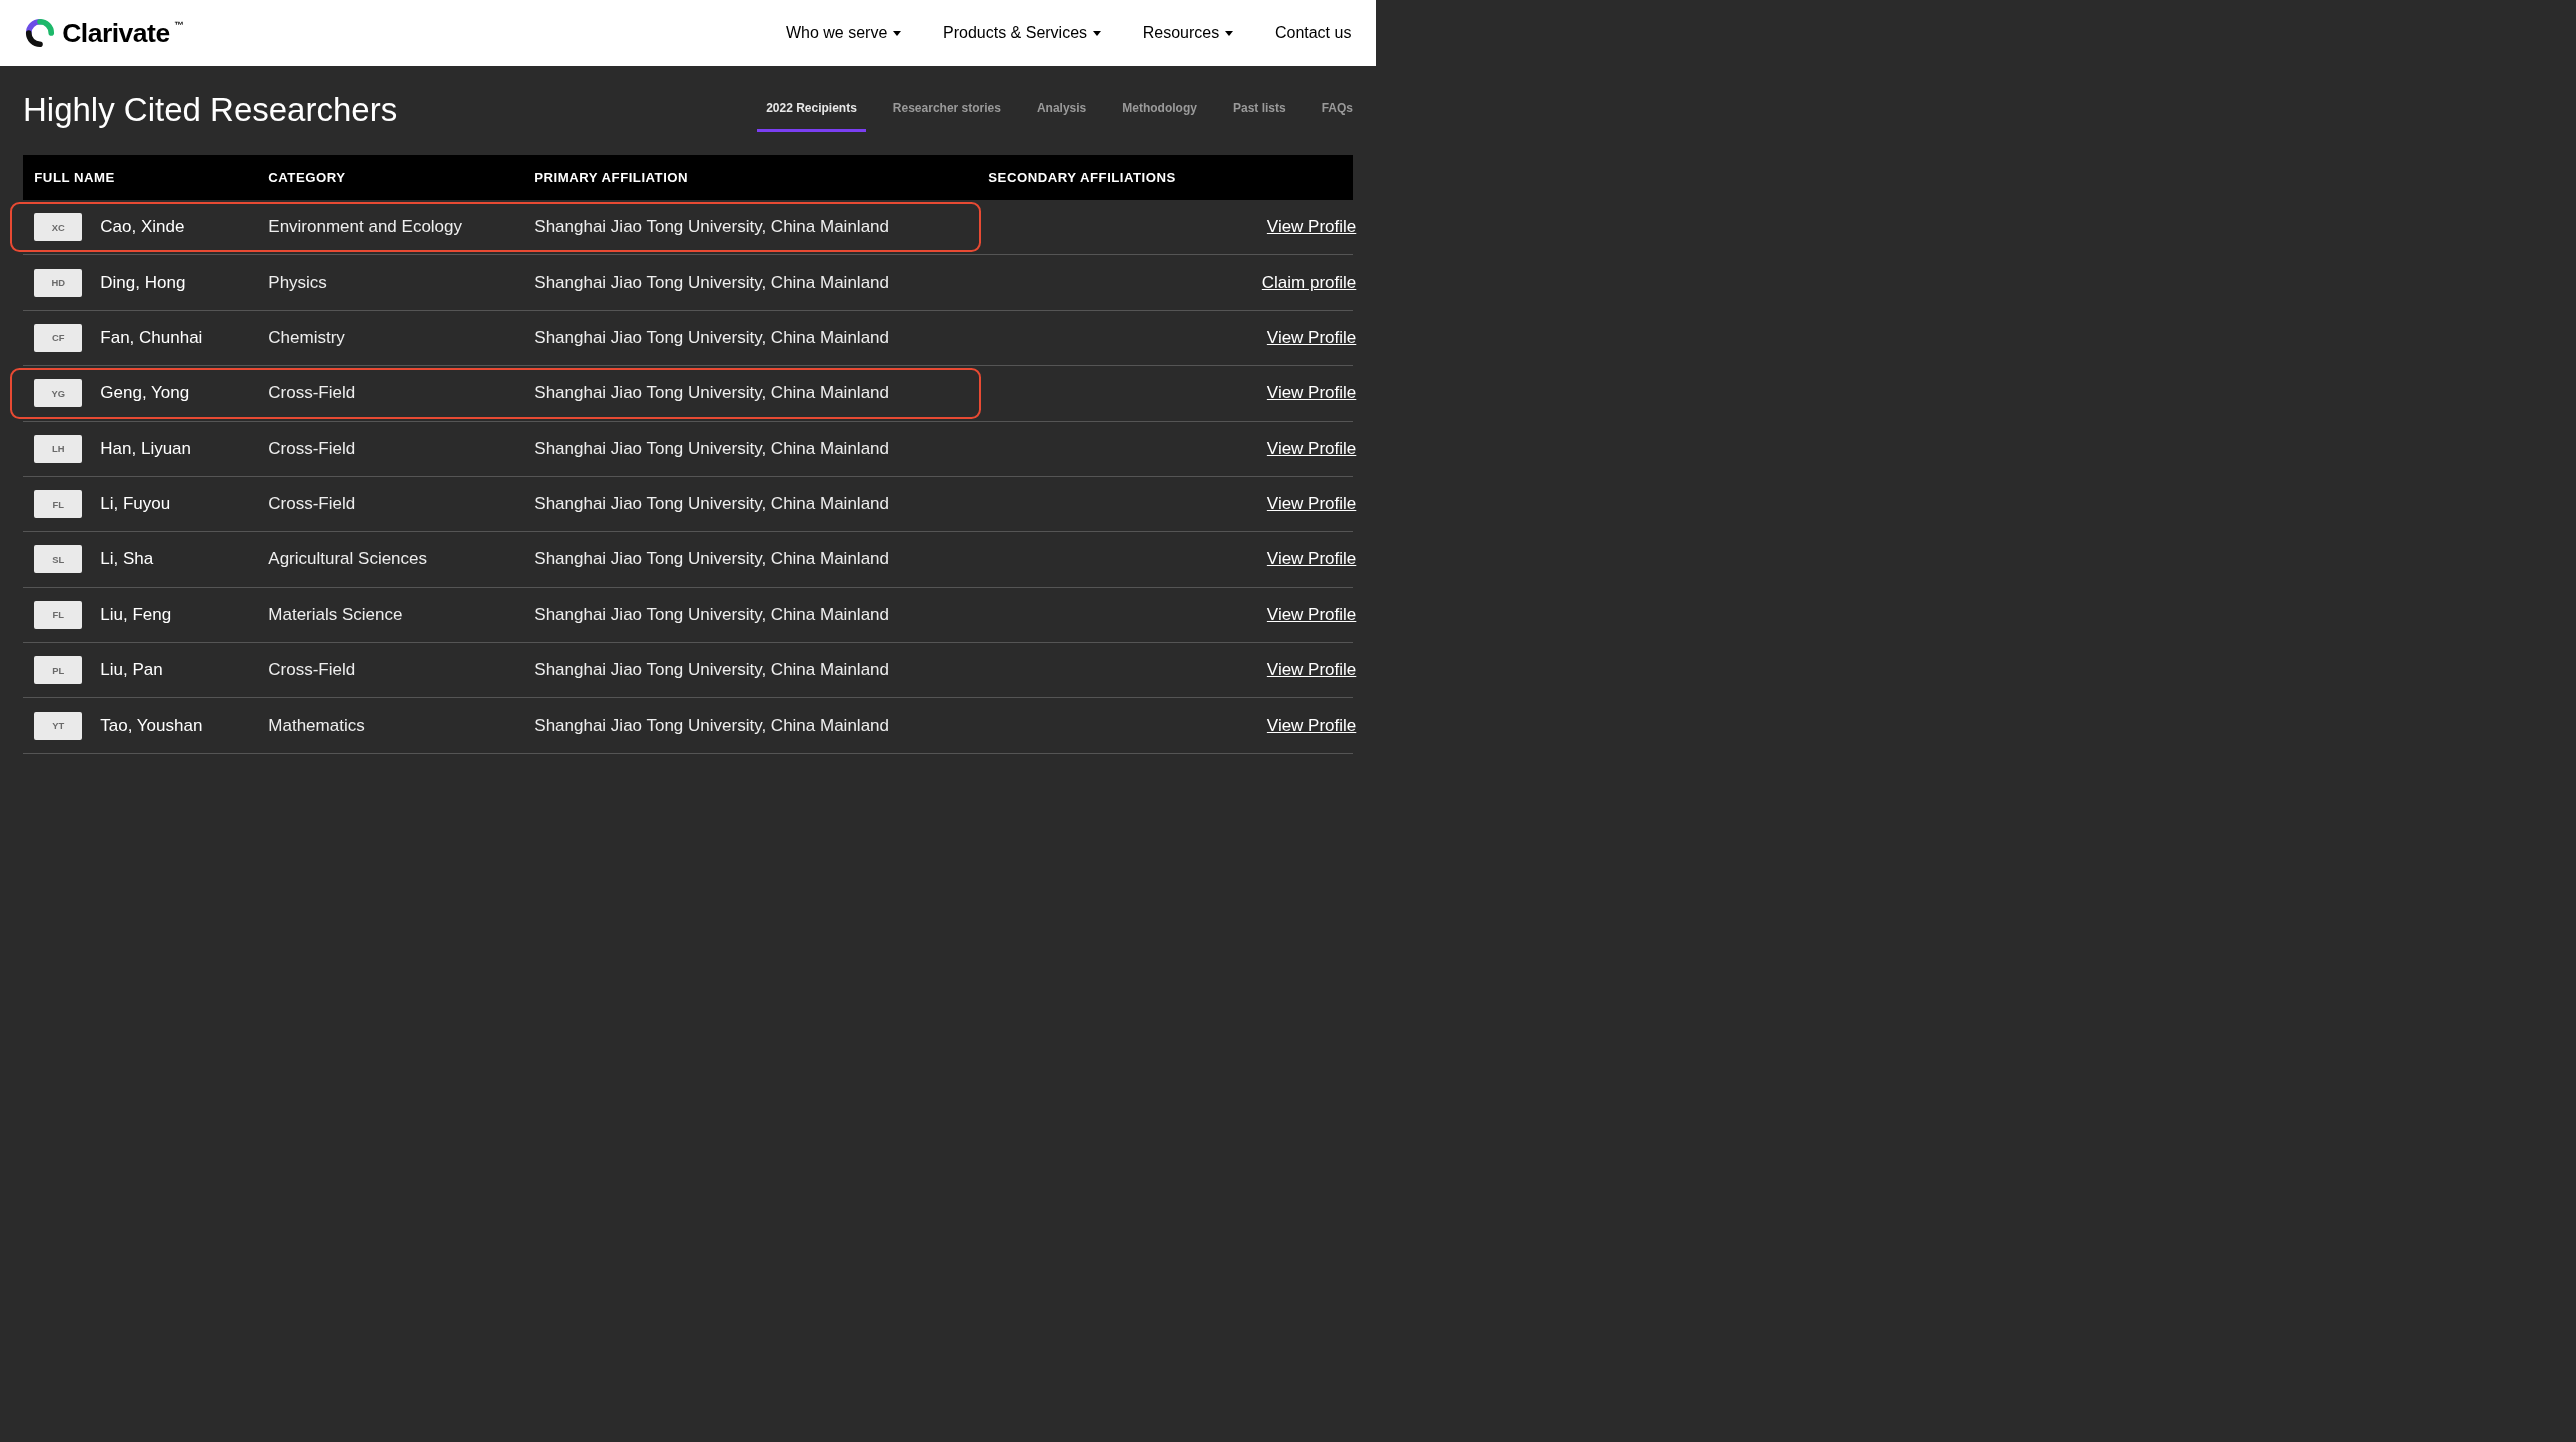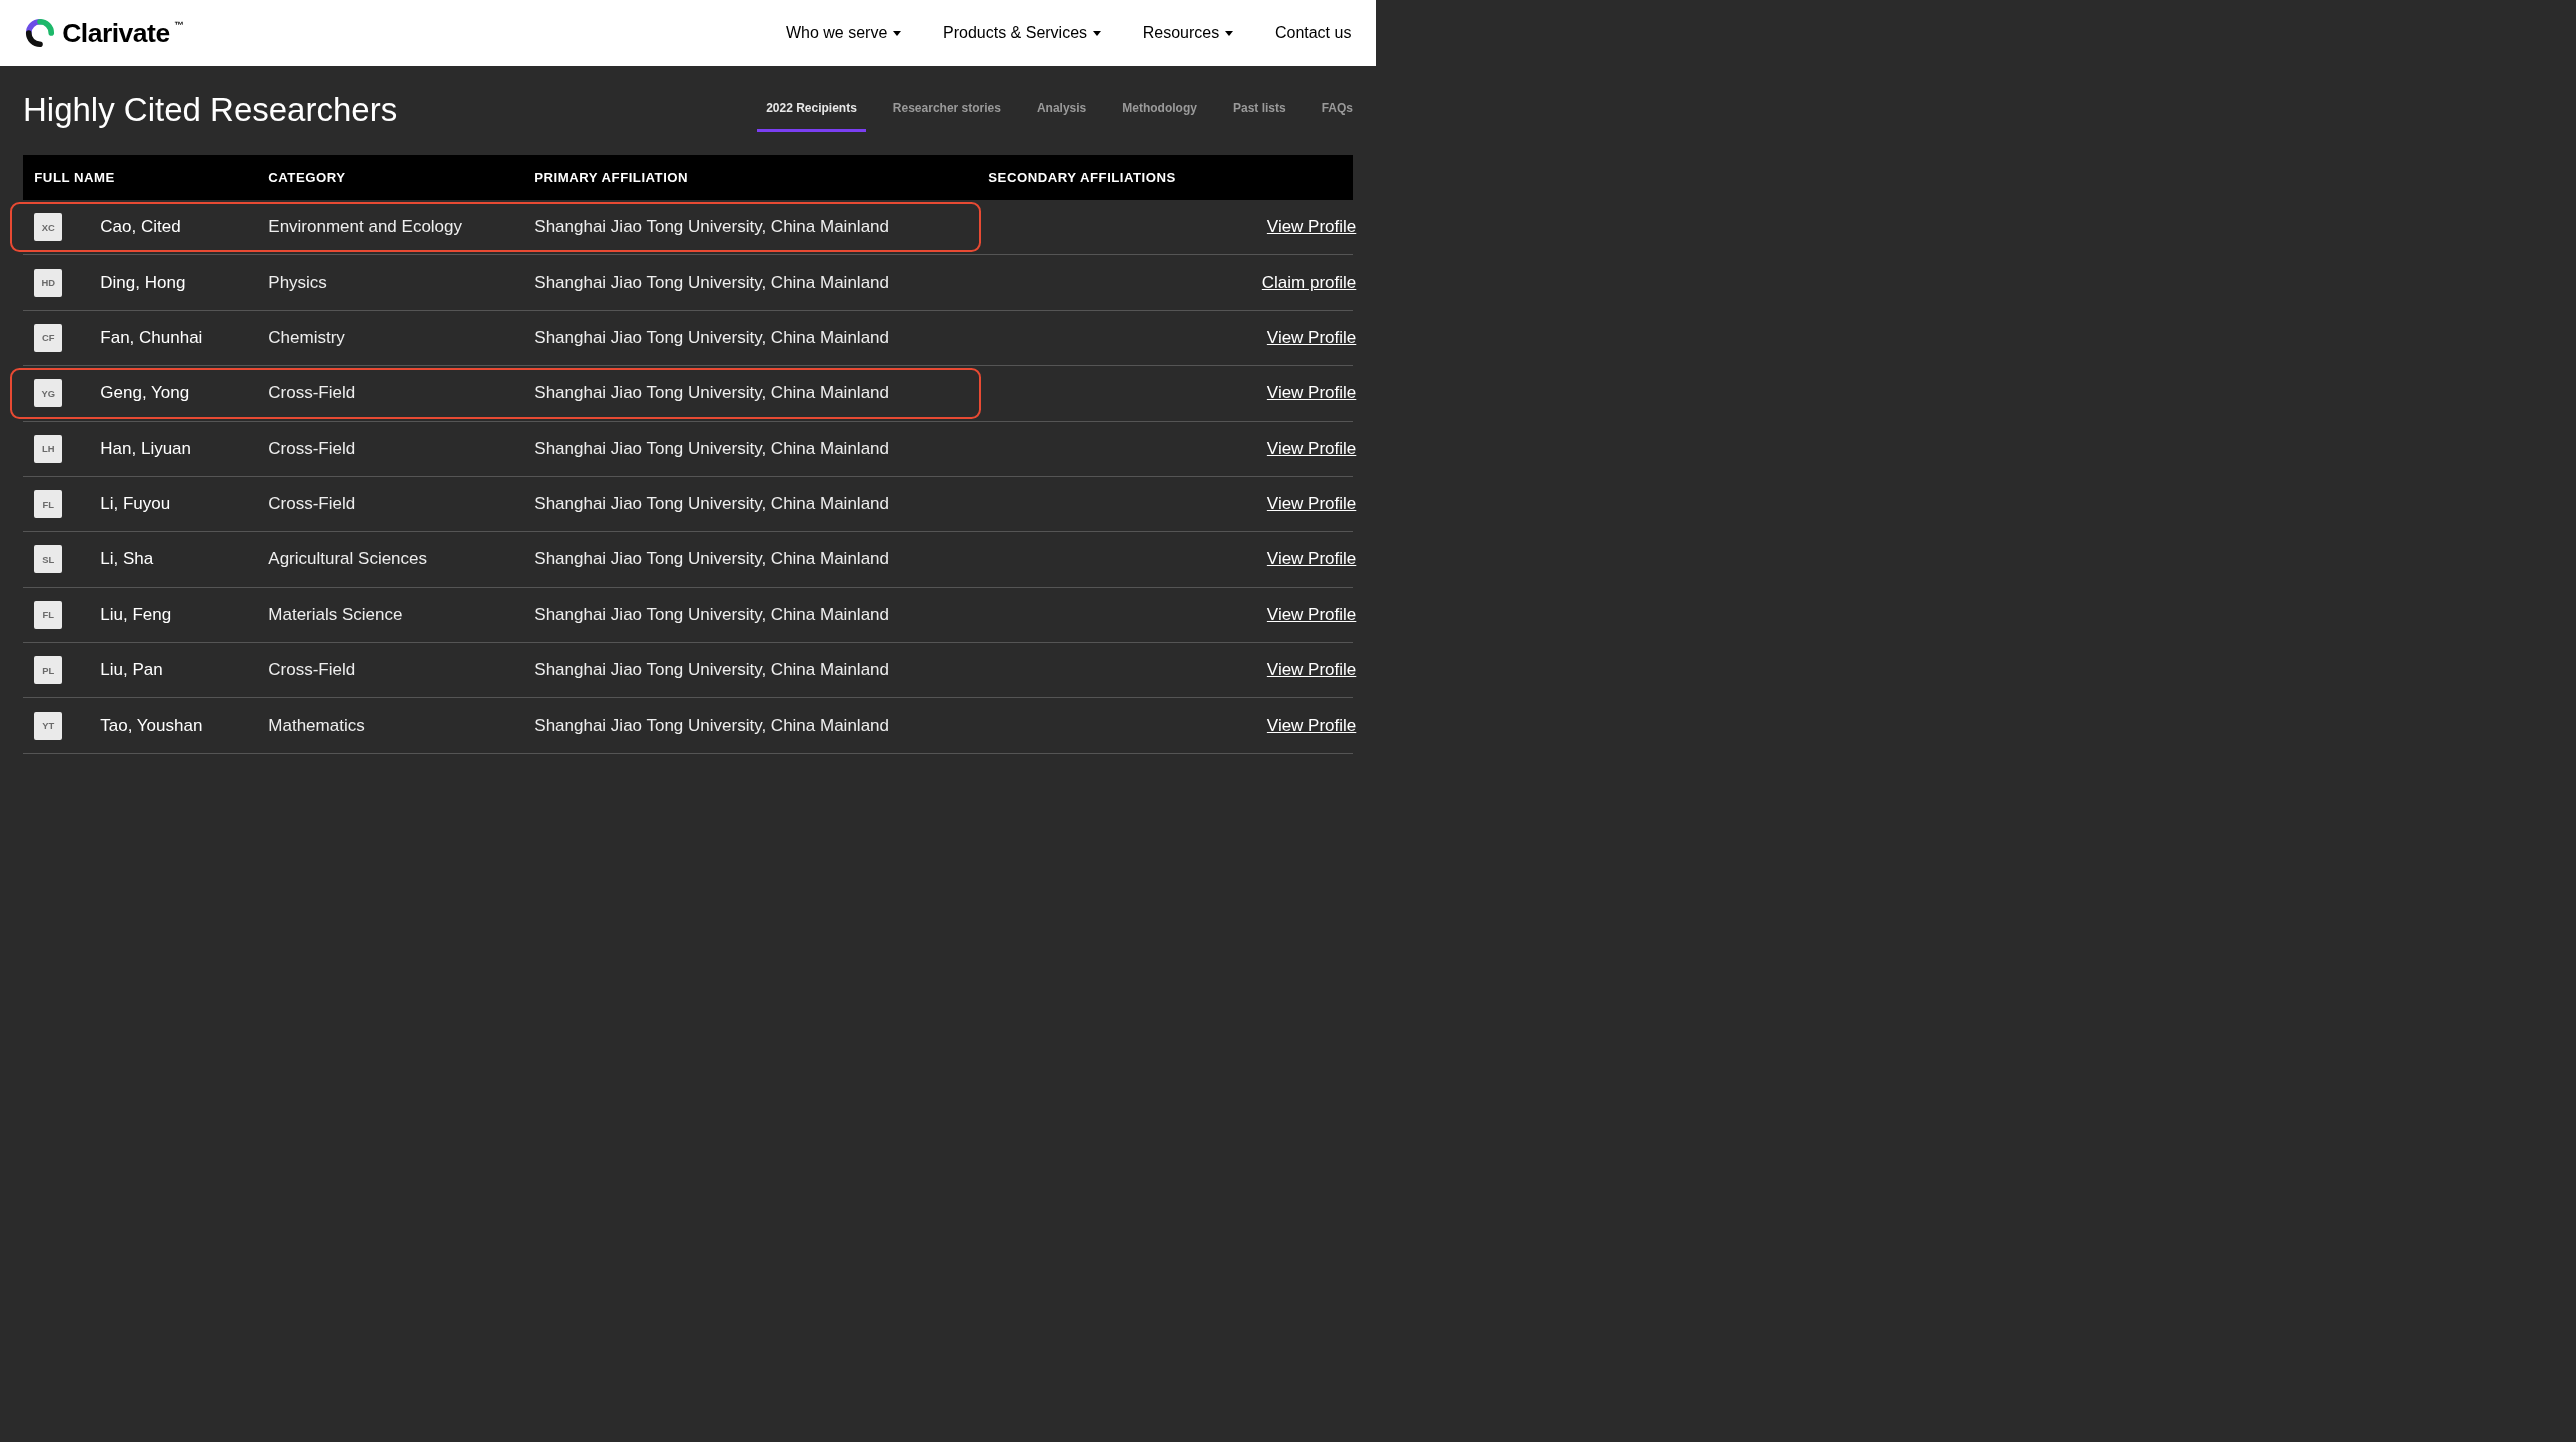--- a/index.html
+++ b/index.html
@@ -123,21 +123,21 @@
     position: absolute;
     left: -13.2px;
     right: 372px;
     top: 1.9px;
     bottom: 1.9px;
     border: 2.8px solid #e84a33;
     border-radius: 9.4px;
     pointer-events: none;
   }
   .initials-badge {
-    width: 28px;
+    width: 48px;
     height: 28px;
     background: #eaeaea;
     color: #6a6a6a;
     font-size: 9.4px;
     font-weight: 600;
     display: flex;
     align-items: center;
     justify-content: center;
     border-radius: 1.9px;
   }
@@ -209,21 +209,21 @@
     <div class="th">CATEGORY</div>
     <div class="th">PRIMARY AFFILIATION</div>
     <div class="th">SECONDARY AFFILIATIONS</div>
     <div class="th"></div>
   </div>
   <div class="table-body" id="table-body">
       <div class="row highlighted">
         <div>
           <div class="initials-badge">XC</div>
         </div>
-        <div class="name-cell">Cao, Cited</div>
+        <div class="name-cell">Cao, Xinde</div>
         <div class="cat-cell">Environment and Ecology</div>
         <div class="aff-cell">Shanghai Jiao Tong University, China Mainland</div>
         <div class="sec-cell"></div>
         <div class="action-cell"><span class="profile-link">View Profile</span></div>
       </div>
       <div class="row">
         <div>
           <div class="initials-badge">HD</div>
         </div>
         <div class="name-cell">Ding, Hong</div>

